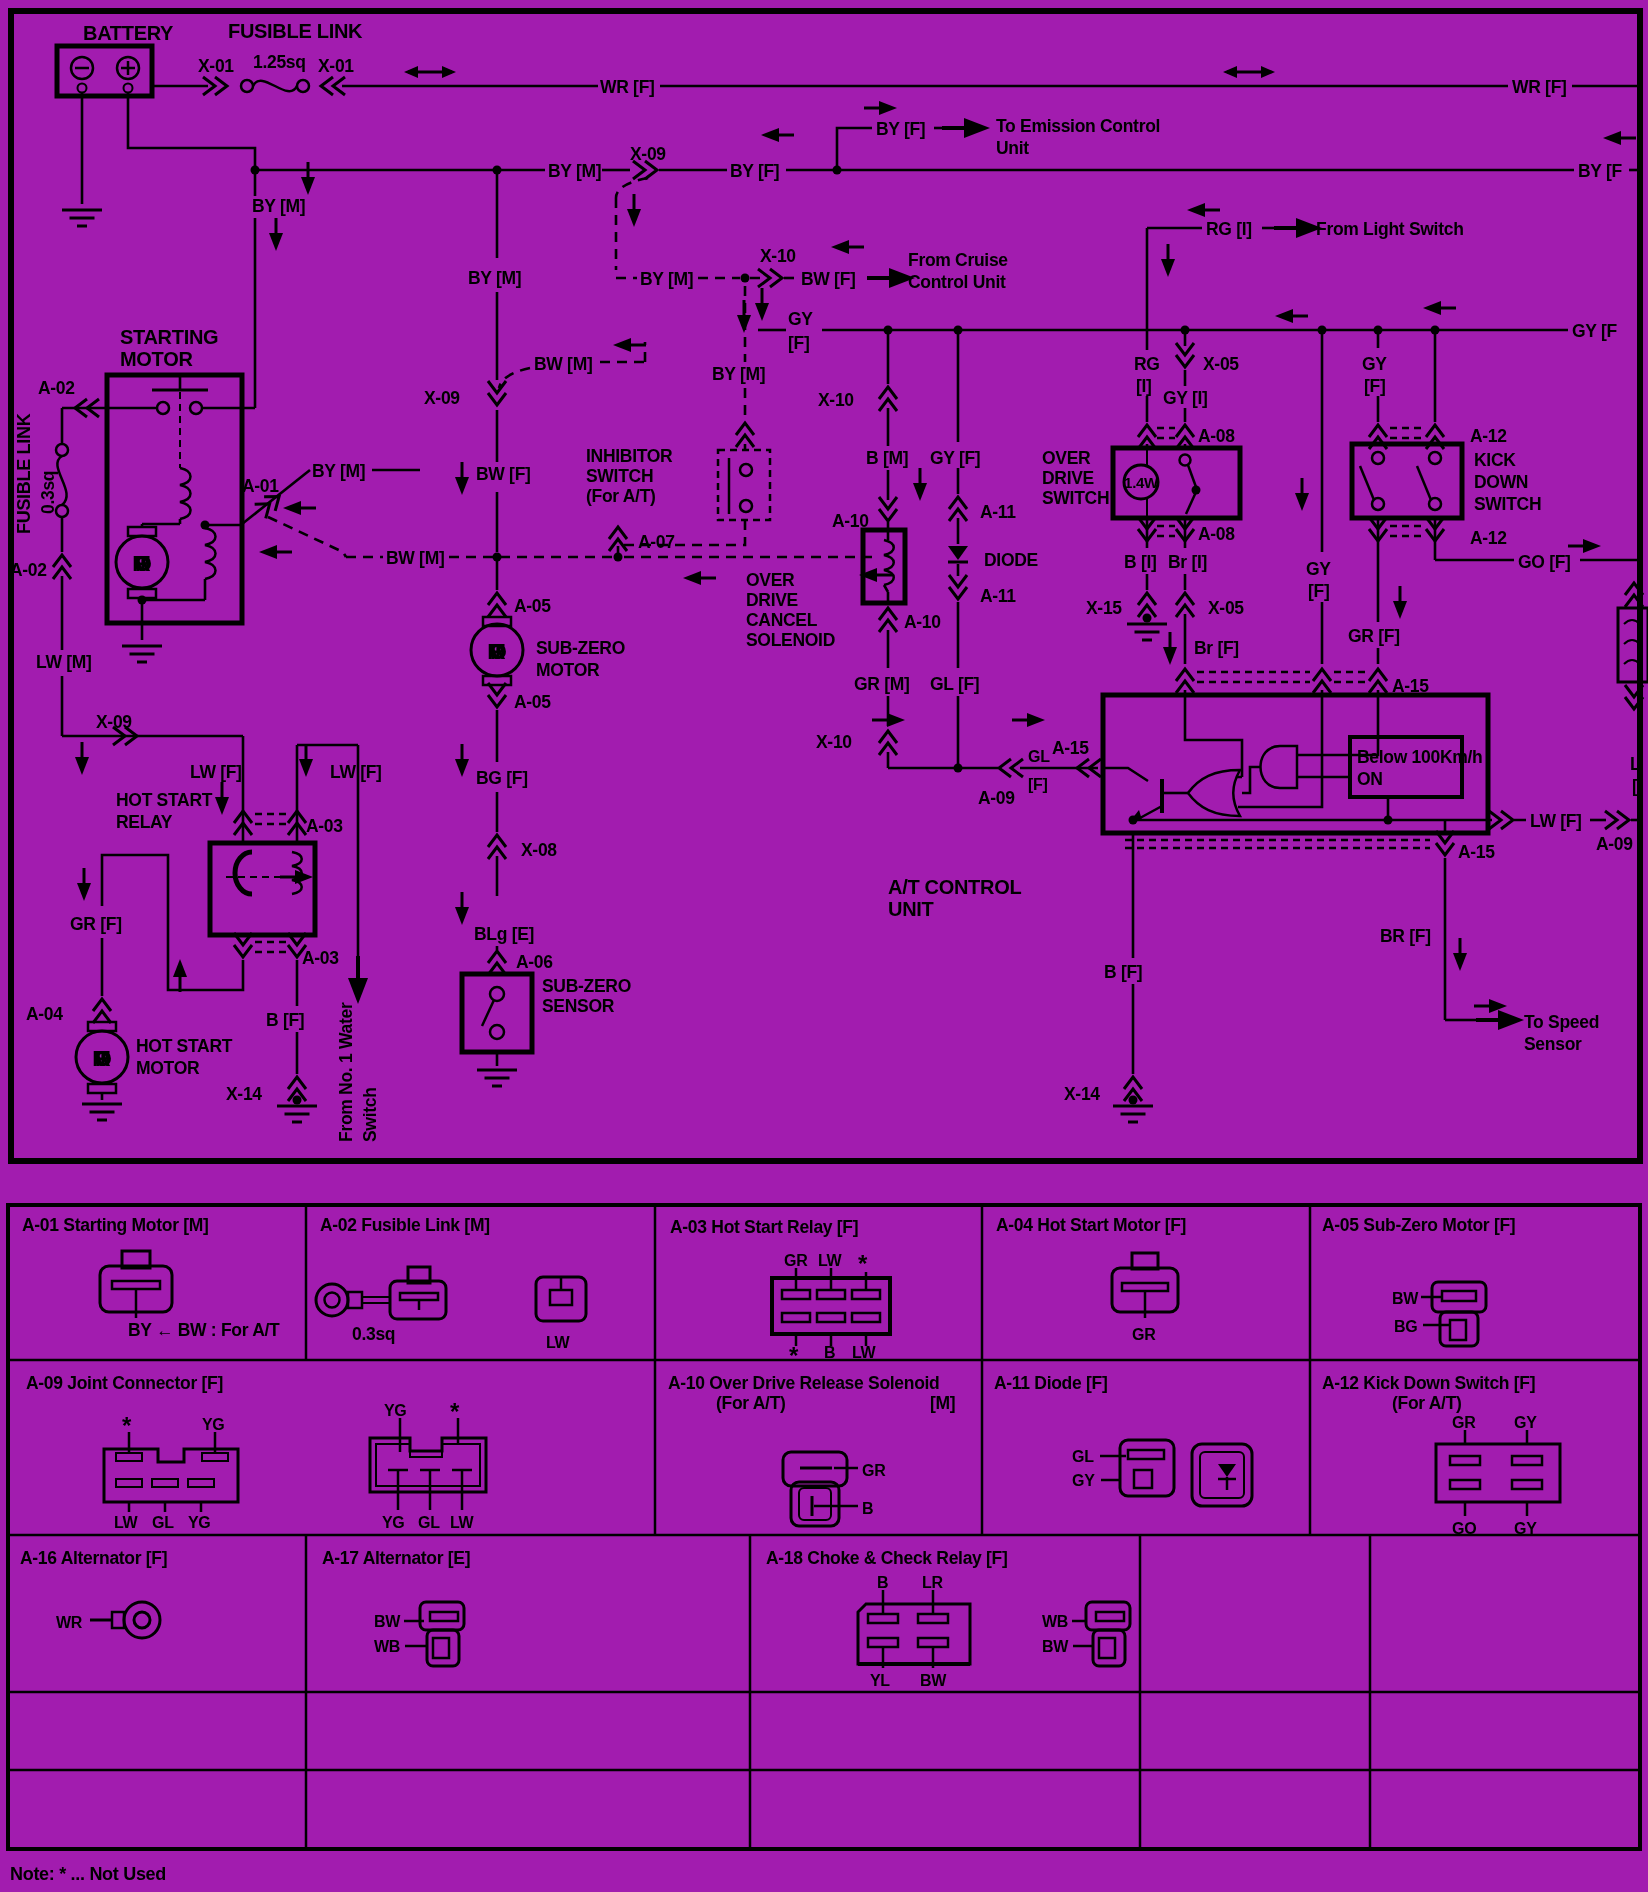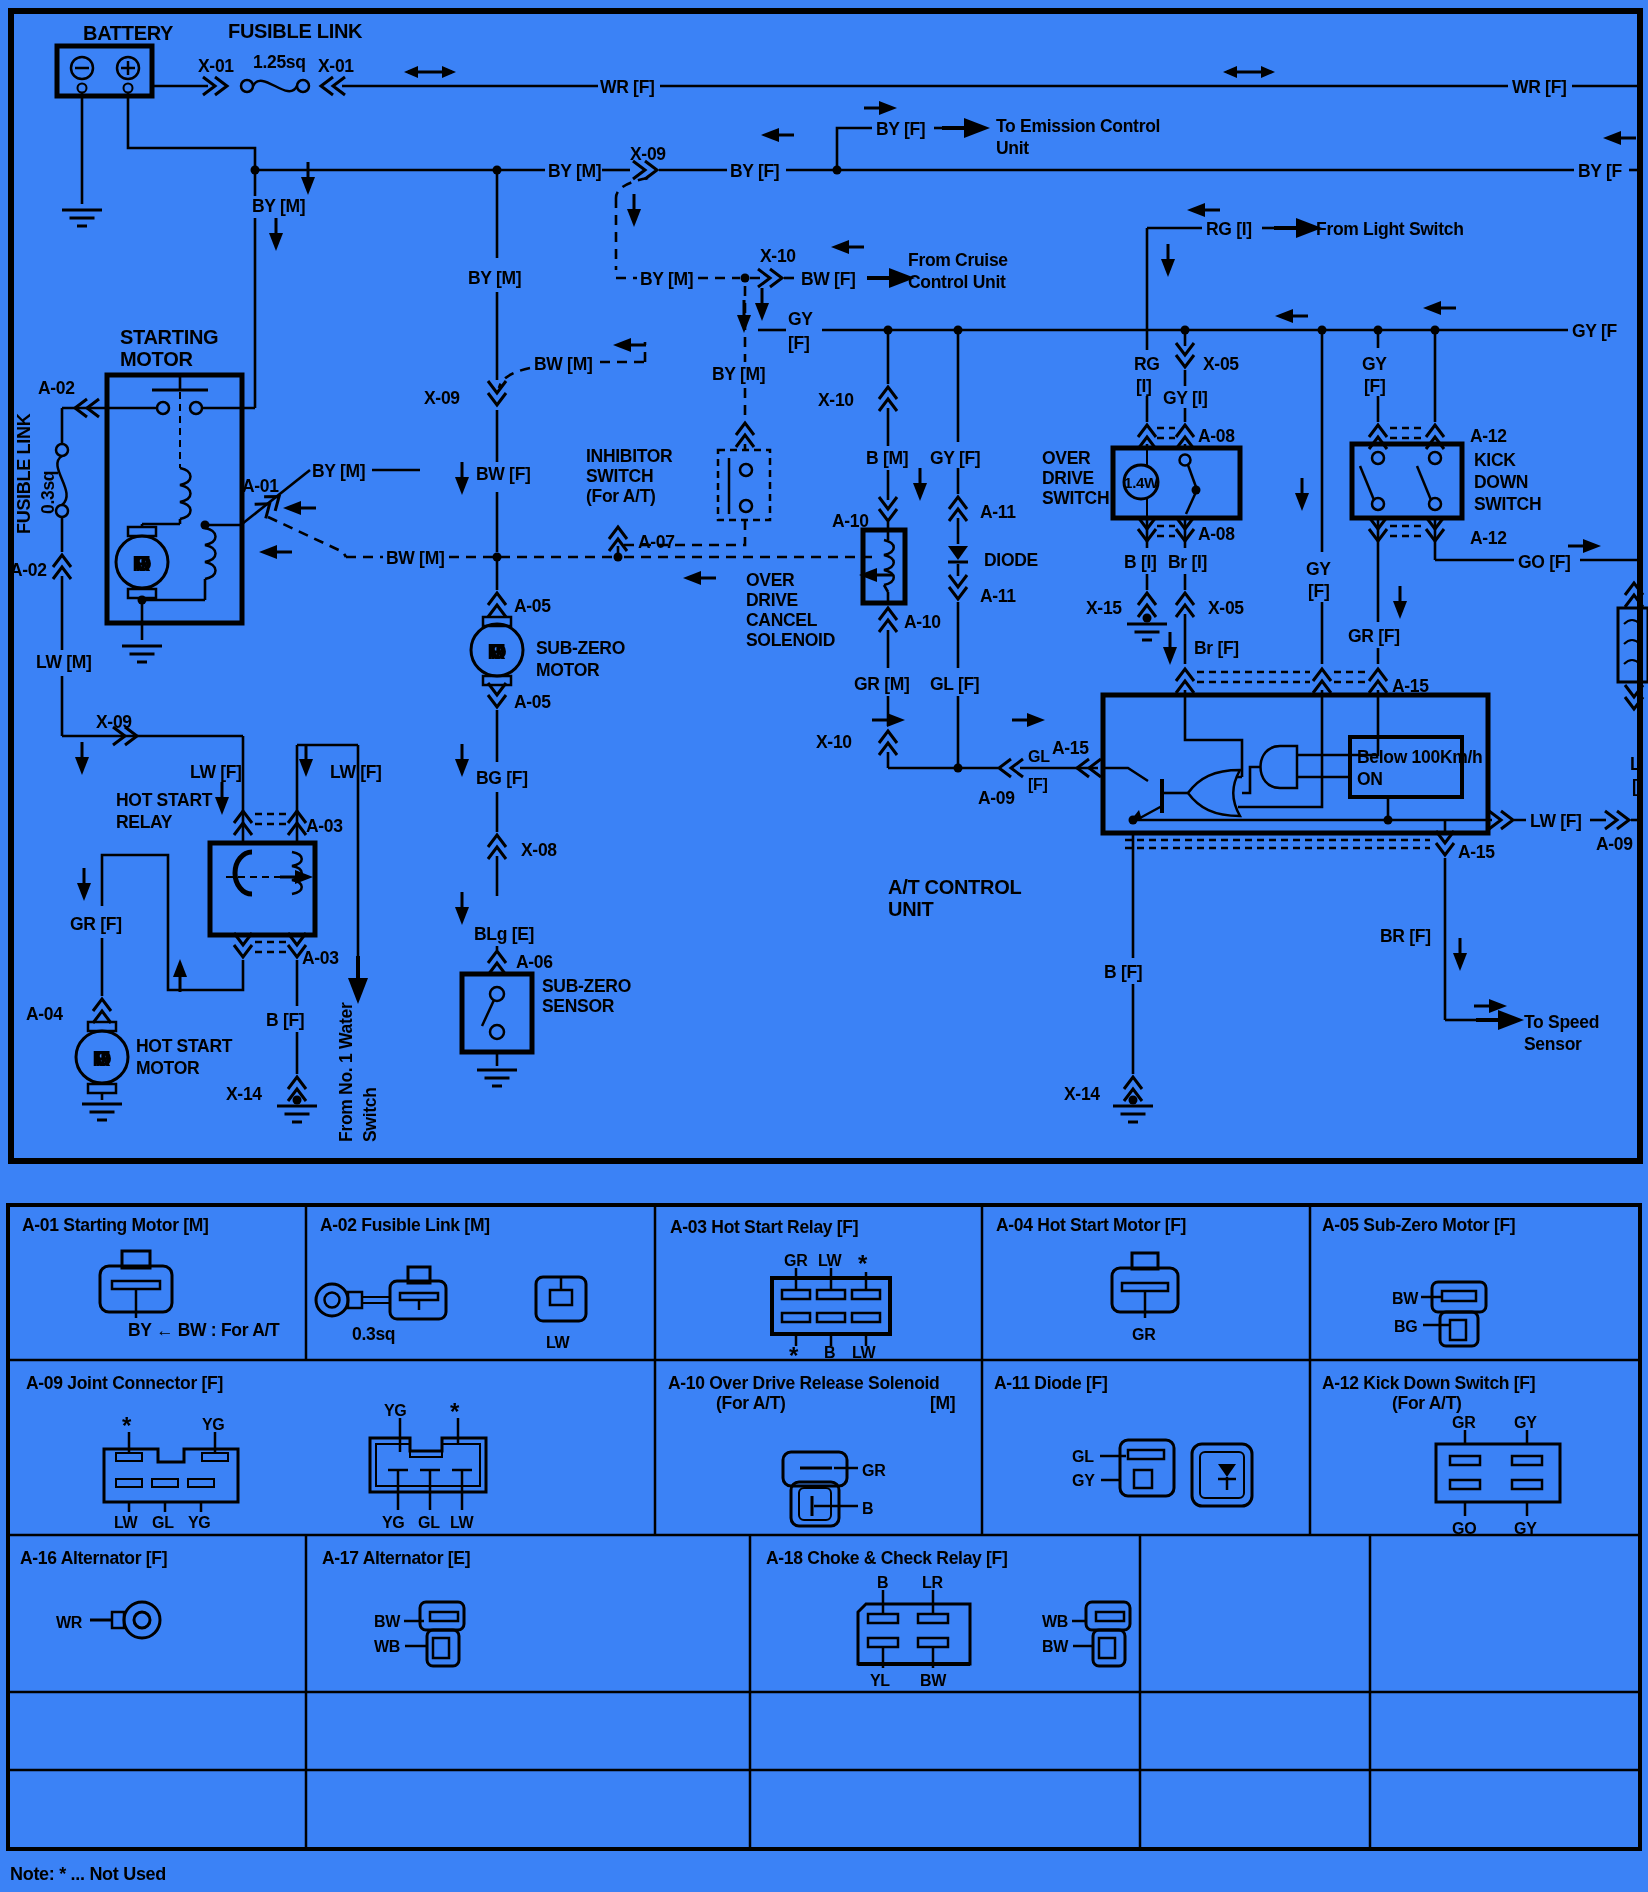--- a/index.html
+++ b/index.html
@@ -1,16 +1,16 @@
 <!DOCTYPE html>
 <html><head>
 <meta charset="utf-8">
 <style>
   html,body{margin:0;padding:0;background:#fff;}
-  .page{width:1648px;height:1892px;position:relative;background:#3b82f6;}
+  .page{width:1648px;height:1892px;position:relative;background:#a21caf;}
   svg{display:block;}
   text{font-family:"Liberation Sans","DejaVu Sans",sans-serif;font-weight:bold;fill:#000;stroke:none;letter-spacing:-0.3px;}
   .t17{font-size:17.5px}.t16{font-size:16px}.t20{font-size:20px}.t15{font-size:15px}.t18{font-size:18px}.t22{font-size:24px}
   line,path,rect,circle,polyline{stroke:#000;stroke-width:2.6;fill:none;}
   .w6{stroke-width:6}.w5{stroke-width:5}.w4{stroke-width:4}.w3{stroke-width:3}.w25{stroke-width:2.5}.w2{stroke-width:2}
   .dash{stroke-dasharray:10 7}.dash2{stroke-dasharray:7 5}
   .f{fill:#000;stroke:none}
 </style>
 </head>
 <body>

